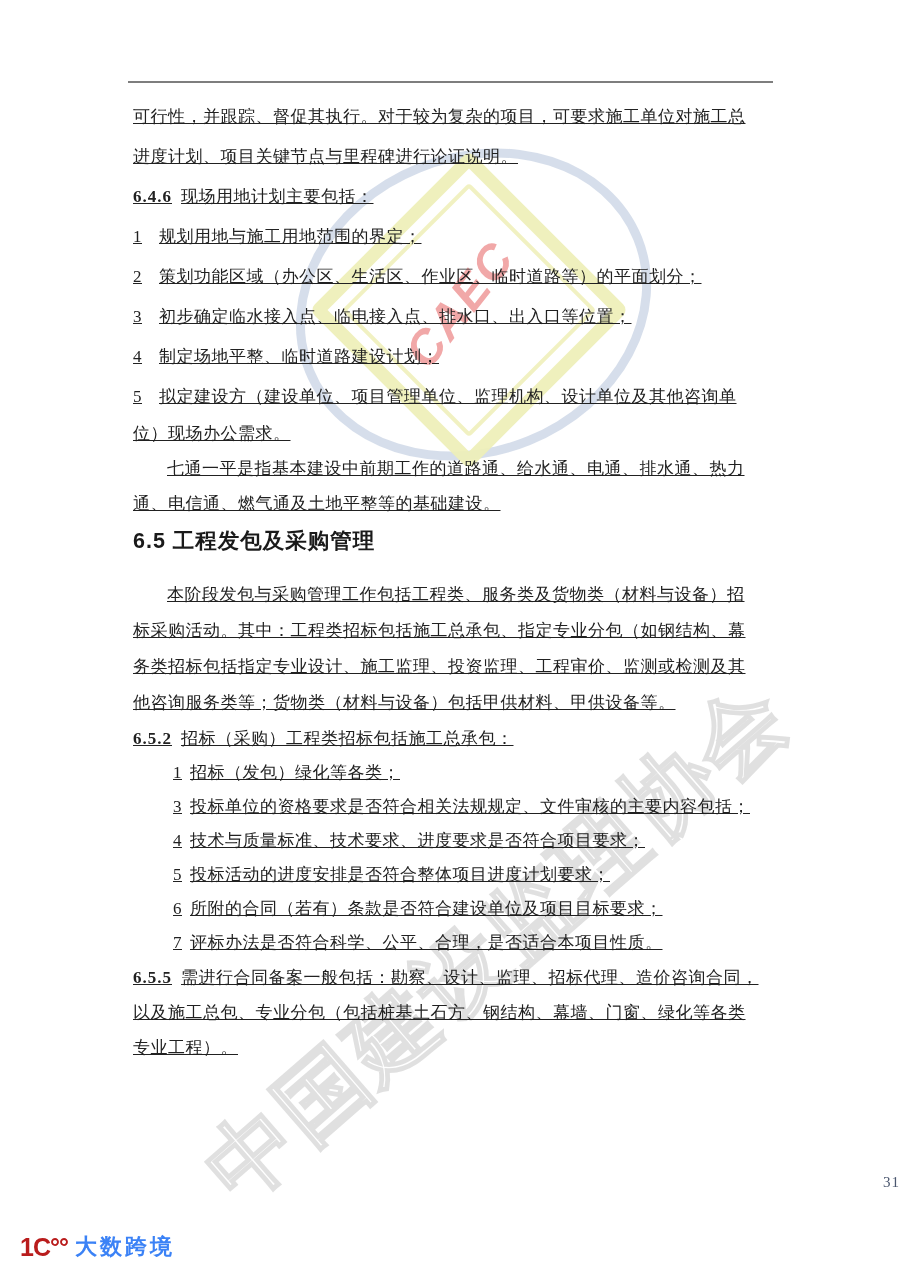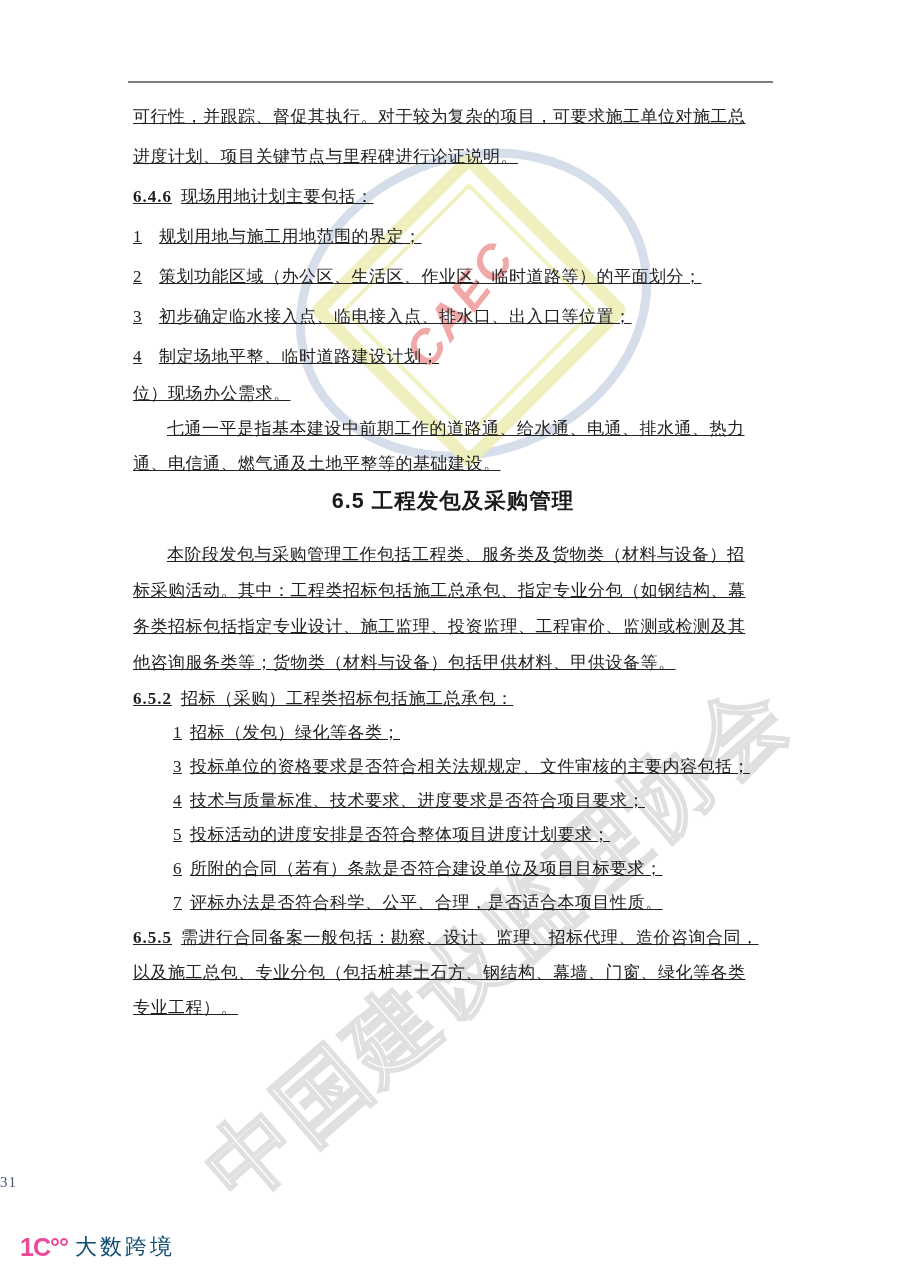--- a/index.html
+++ b/index.html
@@ -51,37 +51,37 @@
   .h40 { height:40px; line-height:40px; }
   .h36 { height:36px; line-height:36px; }
   .h35 { height:35px; line-height:35px; }
   .h34 { height:34px; line-height:34px; }
   .indent { text-indent:34px; }
   .ind40 { padding-left:40px; }
   .bnum { font-weight:bold; letter-spacing:1px; margin-right:9px; }
   .n1 { margin-right:17px; }
   .n2 { margin-right:8px; }
   .heading {
-    height:40px; line-height:40px; text-align:center;
+    height:40px; line-height:40px; text-align:left;
     font-family:"Liberation Sans", sans-serif; font-weight:bold;
     font-size:21.5px; letter-spacing:1px; color:#1a1a1a;
   }
   .gap16 { margin-top:16px; }
   
   .pageno {
-    position:absolute; left:0; top:1174px; width:900px; text-align:left;
+    position:absolute; left:0; top:1174px; width:900px; text-align:right;
     font-size:15px; color:#4a566e; z-index:2; letter-spacing:1px;
   }
   .brand {
     position:absolute; left:20px; top:1232px; z-index:2;
     font-family:"Liberation Sans", sans-serif; color:#dcdcdc;
     display:flex; align-items:center;
   }
-  .brand-icon { font-size:25px; font-weight:bold; letter-spacing:-1px; color:#ec4899; }
-  .brand-text { font-size:22px; font-weight:normal; letter-spacing:3px; margin-left:7px; color:#0c4a6e; }
+  .brand-icon { font-size:25px; font-weight:bold; letter-spacing:-1px; color:#b91c1c; }
+  .brand-text { font-size:22px; font-weight:bold; letter-spacing:3px; margin-left:7px; color:#3b82f6; }
 </style>
 </head>
 <body>
 
 <div class="page">
 
   <div class="wm-layer">
     <div class="wm-ring"></div>
     <div class="wm-diamond"></div>
     <div class="wm-caec">CAEC</div>
@@ -93,20 +93,21 @@
   <div class="doc">
     <div class="line h40">可行性，并跟踪、督促其执行。对于较为复杂的项目，可要求施工单位对施工总</div>
     <div class="line h40">进度计划、项目关键节点与里程碑进行论证说明。</div>
 
     <div class="line h40"><span class="bnum">6.4.6</span><span>现场用地计划主要包括：</span></div>
 
     <div class="line h40"><span class="n1">1</span><span>规划用地与施工用地范围的界定；</span></div>
     <div class="line h40"><span class="n1">2</span><span>策划功能区域（办公区、生活区、作业区、临时道路等）的平面划分；</span></div>
     <div class="line h40"><span class="n1">3</span><span>初步确定临水接入点、临电接入点、排水口、出入口等位置；</span></div>
     <div class="line h40"><span class="n1">4</span><span>制定场地平整、临时道路建设计划；</span></div>
+    <div class="line h40"><span class="n1">5</span><span>拟定建设方（建设单位、项目管理单位、监理机构、设计单位及其他咨询单</span></div>
     <div class="line h34">位）现场办公需求。</div>
 
     <div class="line h35 indent">七通一平是指基本建设中前期工作的道路通、给水通、电通、排水通、热力</div>
     <div class="line h35">通、电信通、燃气通及土地平整等的基础建设。</div>
 
     <div class="heading">6.5 工程发包及采购管理</div>
 
     <div class="line h36 indent gap16">本阶段发包与采购管理工作包括工程类、服务类及货物类（材料与设备）招</div>
     <div class="line h36">标采购活动。其中：工程类招标包括施工总承包、指定专业分包（如钢结构、幕</div>
     <div class="line h36">务类招标包括指定专业设计、施工监理、投资监理、工程审价、监测或检测及其</div>

